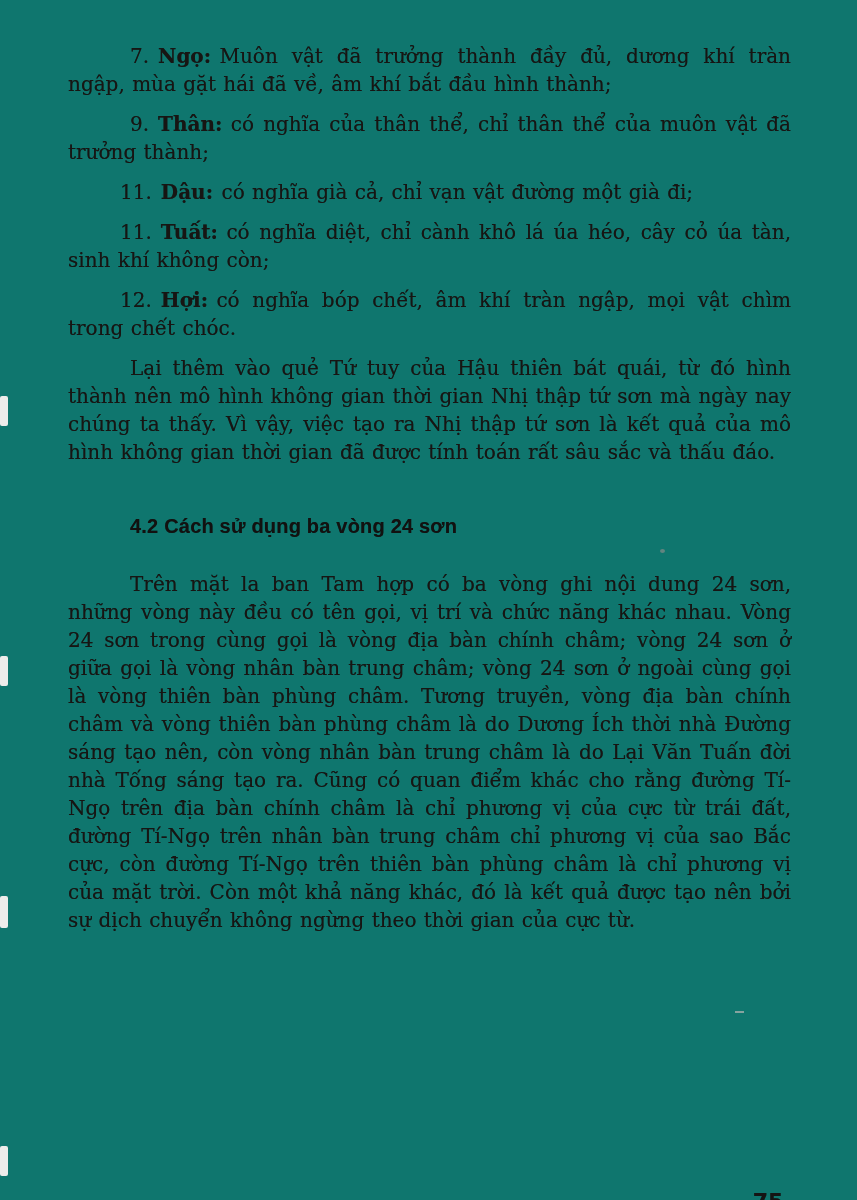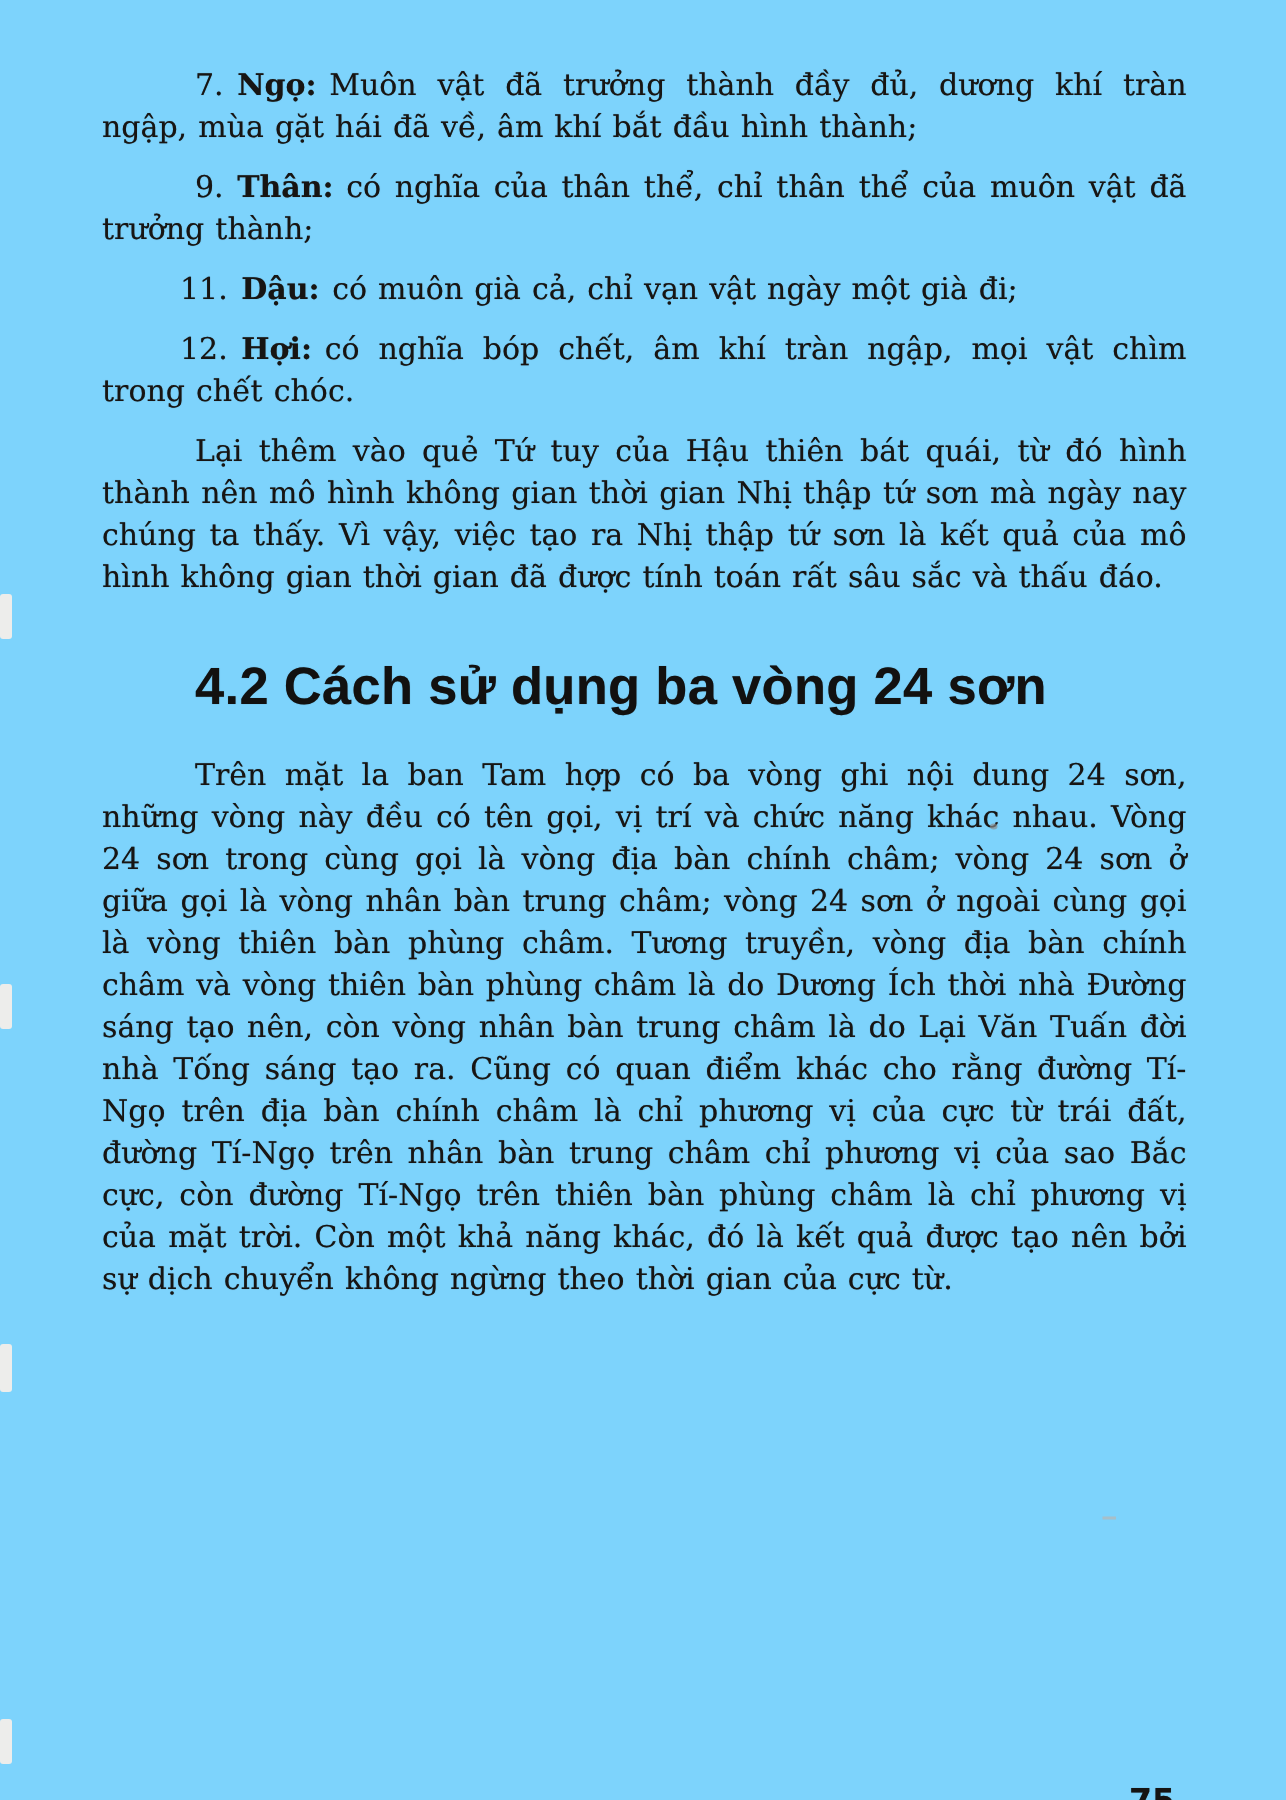--- a/index.html
+++ b/index.html
@@ -2,21 +2,21 @@
 <html><head>
 <meta charset="utf-8">
 <style>
   * { box-sizing: border-box; }
   html, body { margin: 0; padding: 0; background: #ffffff; }
 
   .page {
     position: relative;
     width: 857px;
     height: 1200px;
-    background: #7dd3fc;
+    background: #0f766e;
     overflow: hidden;
     font-family: "DejaVu Serif", serif;
     color: #171513;
   }
 
   .content {
     position: absolute;
     left: 68px;
     top: 42px;
     width: 723px;
@@ -35,21 +35,21 @@
   .content p.two-digit { text-indent: 52px; }
 
   .item-number { margin-right: 0.45em; }
   .item-term   { font-weight: bold; margin-right: 0.42em; }
 
   .after-list { margin-top: 4px; }
 
   h2.section-heading {
     font-family: "Liberation Sans", sans-serif;
     font-weight: bold;
-    font-size: 35px;
+    font-size: 20px;
     line-height: 32px;
     color: #121110;
     margin: 44px 0 28px 62px;
     letter-spacing: 0.2px;
     text-shadow: 0 0 0.5px rgba(10,10,10,0.5);
   }
 
   .closing-line { margin-top: 16px; }
 
   .page-number {
@@ -104,23 +104,26 @@
     <p>
       <span class="item-number">7.</span><span class="item-term">Ngọ:</span><span>Muôn vật đã trưởng thành đầy đủ, dương khí tràn ngập, mùa gặt hái đã về, âm khí bắt đầu hình thành;</span>
     </p>
 
 
     <p>
       <span class="item-number">9.</span><span class="item-term">Thân:</span><span>có nghĩa của thân thể, chỉ thân thể của muôn vật đã trưởng thành;</span>
     </p>
 
     <p class="two-digit">
-      <span class="item-number">11.</span><span class="item-term">Dậu:</span><span>có muôn già cả, chỉ vạn vật ngày một già đi;</span>
+      <span class="item-number">11.</span><span class="item-term">Dậu:</span><span>có nghĩa già cả, chỉ vạn vật đường một già đi;</span>
     </p>
 
+    <p class="two-digit">
+      <span class="item-number">11.</span><span class="item-term">Tuất:</span><span>có nghĩa diệt, chỉ cành khô lá úa héo, cây cỏ úa tàn, sinh khí không còn;</span>
+    </p>
 
     <p class="two-digit">
       <span class="item-number">12.</span><span class="item-term">Hợi:</span><span>có nghĩa bóp chết, âm khí tràn ngập, mọi vật chìm trong chết chóc.</span>
     </p>
 
     <p class="after-list">Lại thêm vào quẻ Tứ tuy của Hậu thiên bát quái, từ đó hình thành nên mô hình không gian thời gian Nhị thập tứ sơn mà ngày nay chúng ta thấy. Vì vậy, việc tạo ra Nhị thập tứ sơn là kết quả của mô hình không gian thời gian đã được tính toán rất sâu sắc và thấu đáo.</p>
 
     <h2 class="section-heading">4.2 Cách sử dụng ba vòng 24 sơn</h2>
 
     <p>Trên mặt la ban Tam hợp có ba vòng ghi nội dung 24 sơn, những vòng này đều có tên gọi, vị trí và chức năng khác nhau. Vòng 24 sơn trong cùng gọi là vòng địa bàn chính châm; vòng 24 sơn ở giữa gọi là vòng nhân bàn trung châm; vòng 24 sơn ở ngoài cùng gọi là vòng thiên bàn phùng châm. Tương truyền, vòng địa bàn chính châm và vòng thiên bàn phùng châm là do Dương Ích thời nhà Đường sáng tạo nên, còn vòng nhân bàn trung châm là do Lại Văn Tuấn đời nhà Tống sáng tạo ra. Cũng có quan điểm khác cho rằng đường Tí-Ngọ trên địa bàn chính châm là chỉ phương vị của cực từ trái đất, đường Tí-Ngọ trên nhân bàn trung châm chỉ phương vị của sao Bắc cực, còn đường Tí-Ngọ trên thiên bàn phùng châm là chỉ phương vị của mặt trời. Còn một khả năng khác, đó là kết quả được tạo nên bởi sự dịch chuyển không ngừng theo thời gian của cực từ.</p>

